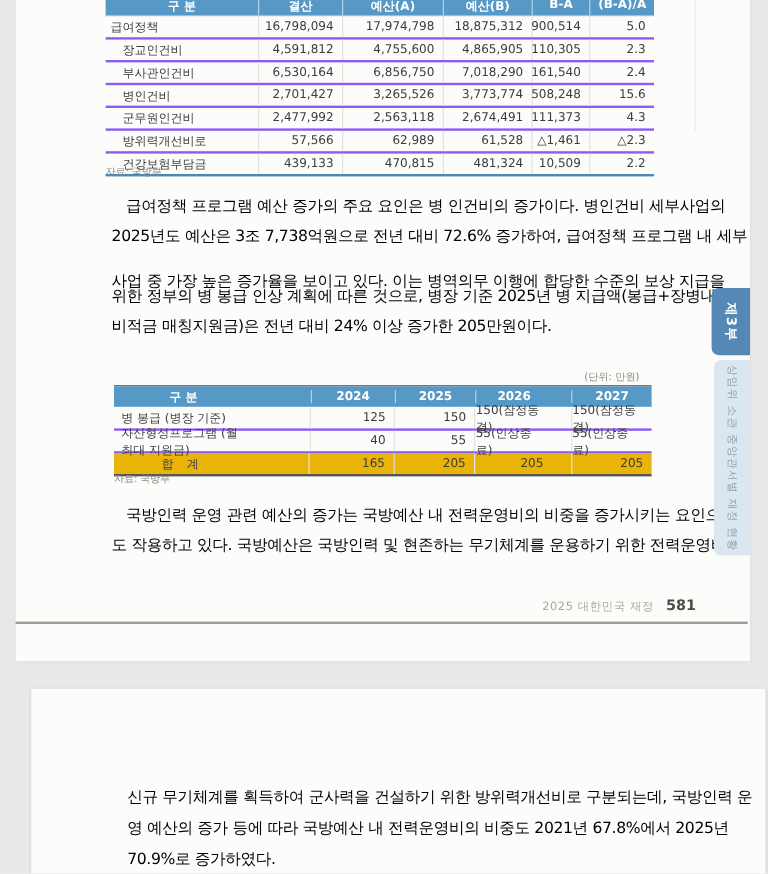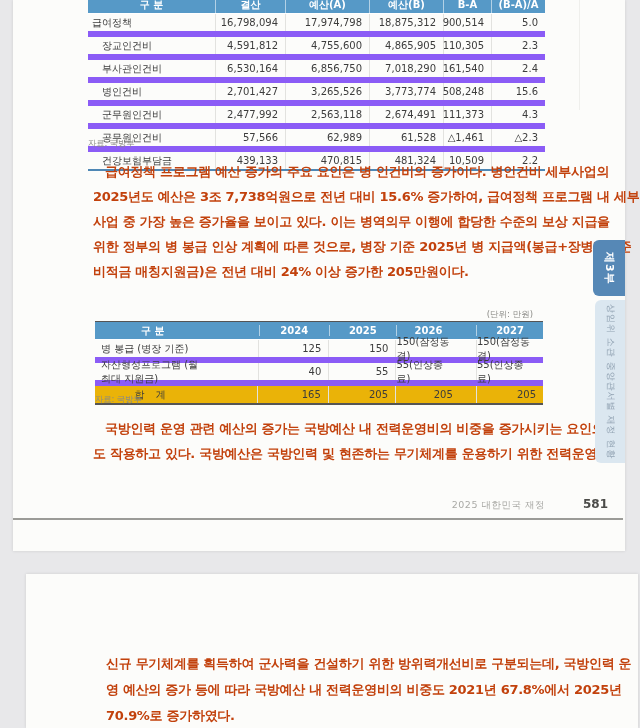--- a/index.html
+++ b/index.html
@@ -12,21 +12,21 @@
   .page{
     position:absolute;left:13px;width:612px;background:#fcfcfa;
     box-shadow:0 0 3px rgba(0,0,0,.12);
   }
   .page1{top:0;height:551px;}
   .page2{top:574px;height:154px;margin-left:13px;}
   .crease{position:absolute;top:0;left:566px;width:1px;height:110px;background:#efefec;}
 
   
   .t1{position:absolute;left:75px;top:0;width:457px;font-size:10px;color:#3c3c3c;border-bottom:2px solid #4e87b5;}
-  .trow{display:flex;height:17px;align-items:center;border-bottom:6px solid #8b5cf6;}
+  .trow{display:flex;height:17px;align-items:center;border-bottom:2px solid #8b5cf6;}
   .trow:last-child{border-bottom:none;}
   .t1 .c0{width:127px;}
   .t1 .c1{width:70px;}
   .t1 .c2{width:84px;}
   .t1 .c3{width:74px;}
   .t1 .c4{width:48px;}
   .t1 .c5{width:54px;}
   .thead{background:#5699c7;color:#fff;font-weight:bold;border-bottom:1px solid #fff;}
   .t1 .thead{height:13px;overflow:hidden;}
   .t1 .thead .hc{height:17px;margin-top:-4px;display:flex;align-items:center;justify-content:center;}
@@ -38,23 +38,23 @@
   .lab{padding-left:4px;}
   .lab.ind{padding-left:14px;}
 
   
   .src{position:absolute;font-size:8.5px;color:#8a8a86;letter-spacing:-0.2px;}
   .src1{left:75px;top:138px;}
   .src2{left:82px;top:394px;}
 
   
   .para-line{
-    position:absolute;left:80px;width:457px;font-size:13px;color:#c2410c;
+    position:absolute;left:80px;width:457px;font-size:13px;color:#000000;
     letter-spacing:-0.3px;white-space:nowrap;
-    text-align:justify;text-align-last:justify;height:18px;overflow:visible;font-weight:bold;
+    text-align:justify;text-align-last:justify;height:18px;overflow:visible;
   }
   .para-line.lastline{text-align-last:left;}
   .para-line.indent{padding-left:12px;width:445px;}
   .p2page .para-line{left:80px;}
 
   
   .t2title{position:absolute;top:292px;left:82px;width:448px;text-align:center;
     font-size:12px;font-weight:bold;color:#4a86bb;letter-spacing:-0.5px;}
   .t2unit{position:absolute;top:309px;left:72px;width:448px;text-align:right;
     font-size:8.5px;color:#8a8a86;}
@@ -65,21 +65,21 @@
   .t2 .c2{width:78px;}
   .t2 .c3{width:75px;}
   .t2 .c4{width:78px;margin-left:16px;}
   .t2 .lab{padding-left:6px;}
   .t2 .total-row{background:#eab308;}
   .t2 .total-row .lab{justify-content:center;padding-left:0;letter-spacing:4px;}
 
   
   .footer-text{position:absolute;top:499px;left:80px;width:452px;text-align:right;
     font-size:9.5px;color:#a9a9a5;letter-spacing:0.5px;}
-  .footer-page{position:absolute;top:497px;left:570px;font-size:12px;font-weight:bold;color:#4b4b48;}
+  .footer-page{position:absolute;top:497px;left:542px;font-size:12px;font-weight:bold;color:#4b4b48;}
   .footer-line{position:absolute;top:518px;left:0;width:610px;height:2px;background:#9b9b97;}
 
   
   .tab{position:absolute;writing-mode:vertical-rl;text-orientation:sideways;
     display:flex;align-items:center;justify-content:center;box-sizing:border-box;z-index:5;}
   .tab-dark{left:593px;top:240px;width:32px;height:56px;background:#5688b6;
     border-radius:6px 0 0 6px;color:#fff;font-size:11px;font-weight:bold;letter-spacing:1px;}
   .tab-light{left:595px;top:300px;width:30px;height:163px;background:#dbe7f0;
     border-radius:6px 0 0 6px;color:#92a3b3;font-size:9px;letter-spacing:1px;}
 </style>
@@ -134,42 +134,42 @@
       </div>
       <div class="trow">
         <div class="cell lab ind c0">군무원인건비</div>
         <div class="cell num c1">2,477,992</div>
         <div class="cell num c2">2,563,118</div>
         <div class="cell num c3">2,674,491</div>
         <div class="cell num c4">111,373</div>
         <div class="cell num c5">4.3</div>
       </div>
       <div class="trow">
-        <div class="cell lab ind c0">공무원인건비</div>
+        <div class="cell lab ind c0">방위력개선비로</div>
         <div class="cell num c1">57,566</div>
         <div class="cell num c2">62,989</div>
         <div class="cell num c3">61,528</div>
         <div class="cell num c4">△1,461</div>
         <div class="cell num c5">△2.3</div>
       </div>
       <div class="trow">
         <div class="cell lab ind c0">건강보험부담금</div>
         <div class="cell num c1">439,133</div>
         <div class="cell num c2">470,815</div>
         <div class="cell num c3">481,324</div>
         <div class="cell num c4">10,509</div>
         <div class="cell num c5">2.2</div>
       </div>
     </div>
     <div class="src src1">자료: 국방부</div>
 
     <div>
       <div class="para-line indent" style="top:163px">급여정책 프로그램 예산 증가의 주요 요인은 병 인건비의 증가이다. 병인건비 세부사업의</div>
-      <div class="para-line" style="top:188px">2025년도 예산은 3조 7,738억원으로 전년 대비 15.6% 증가하여, 급여정책 프로그램 내 세부</div>
-      <div class="para-line" style="top:213px">사업 중 가장 높은 증가율을 보이고 있다. 이는 병역의무 이행에 합당한 수준의 보상 지급을</div>
+      <div class="para-line" style="top:188px">2025년도 예산은 3조 7,738억원으로 전년 대비 72.6% 증가하여, 급여정책 프로그램 내 세부</div>
+      <div class="para-line" style="top:225px">사업 중 가장 높은 증가율을 보이고 있다. 이는 병역의무 이행에 합당한 수준의 보상 지급을</div>
       <div class="para-line" style="top:238px">위한 정부의 병 봉급 인상 계획에 따른 것으로, 병장 기준 2025년 병 지급액(봉급+장병내일준</div>
       <div class="para-line lastline" style="top:263px">비적금 매칭지원금)은 전년 대비 24% 이상 증가한 205만원이다.</div>
     </div>
 
     <div class="t2unit">(단위: 만원)</div>
     <div class="t2">
       <div class="trow thead">
         <div class="hc c0">구 분</div>
         <div class="hc c1">2024</div>
         <div class="hc c2">2025</div>

